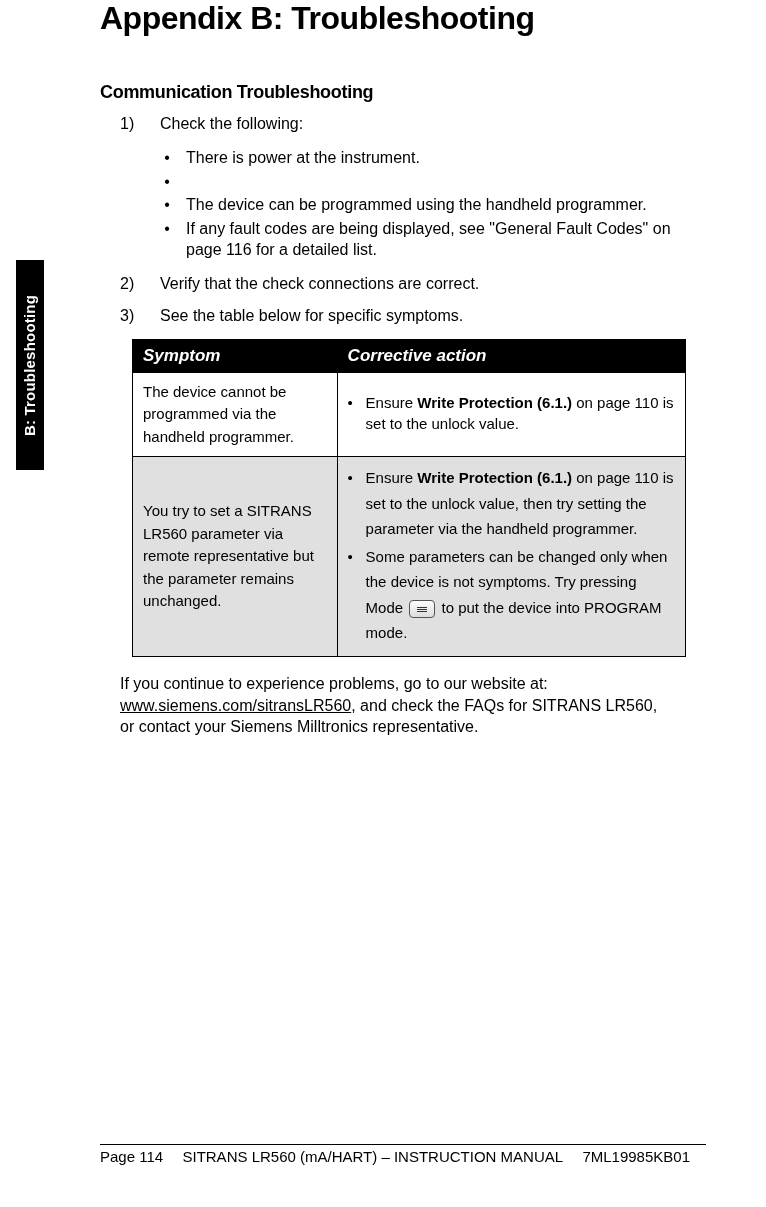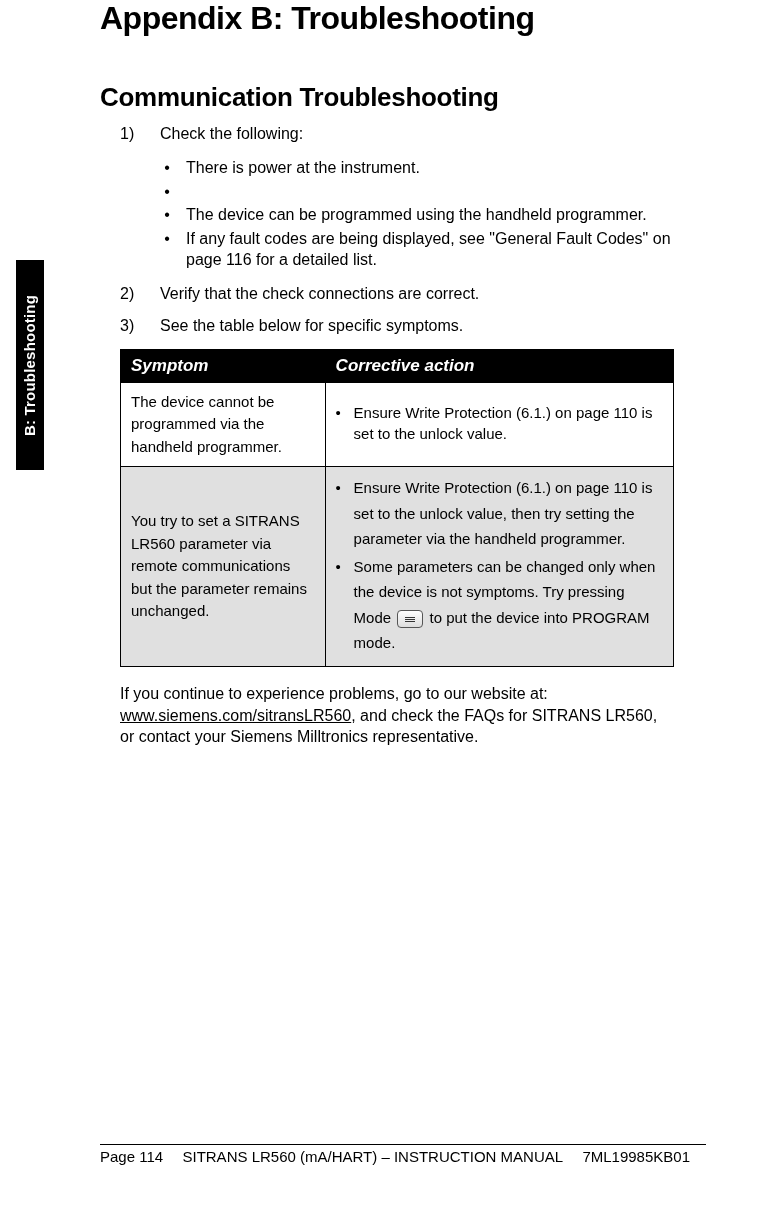--- a/index.html
+++ b/index.html
@@ -40,21 +40,21 @@
       font-family: "Arial Narrow", Arial, sans-serif;
       font-stretch: condensed;
       font-size: 32px;
       font-weight: bold;
       letter-spacing: -0.5px;
       margin-bottom: 45px;
     }
     h2.section-title {
       font-family: "Arial Narrow", Arial, sans-serif;
       font-stretch: condensed;
-      font-size: 26px;
+      font-size: 18px;
       font-weight: bold;
       letter-spacing: -0.3px;
       margin-bottom: 12px;
     }
     .content { margin-left: 20px; }
     .ol-item {
       display: flex;
       gap: 18px;
       font-size: 16px;
       margin-bottom: 14px;
@@ -73,20 +73,21 @@
       margin-bottom: 2px;
     }
     .bullet { min-width: 10px; text-align: center; }
     table.symptom-table {
       border-collapse: collapse;
       width: 100%;
       margin-top: 6px;
       margin-bottom: 16px;
       font-family: "Arial Narrow", Arial, sans-serif;
       font-stretch: condensed;
+      margin-left: 12px;
     }
     table.symptom-table th {
       background: #000;
       color: #fff;
       font-style: italic;
       font-weight: bold;
       text-align: left;
       padding: 6px 10px;
       font-size: 17px;
       border: 1px solid #000;
@@ -95,21 +96,21 @@
       border: 1px solid #000;
       padding: 8px 10px;
       font-size: 15px;
       vertical-align: middle;
       line-height: 1.5;
     }
     tr.row-alt td { background: #e0e0e0; }
     .cell-ul { list-style: none; }
     .cell-li { display: flex; gap: 10px; margin-bottom: 2px; line-height:1.7; }
     .cell-li .b { min-width: 8px; }
-    .cell-li strong { font-weight: normal; }
+    .cell-li strong { font-weight: bold; }
     .mode-btn {
       display: inline-flex;
       align-items: center;
       justify-content: center;
       width: 26px;
       height: 18px;
       border: 1px solid #555;
       border-radius: 4px;
       background: linear-gradient(#fdfdfd, #ddd);
       vertical-align: middle;
@@ -215,21 +216,21 @@
               <div class="cell-li" style="line-height:1.35;">
                 <span class="b">•</span>
                 <span>
                   <span>Ensure </span><strong>Write Protection (6.1.)</strong><span> on page 110 is set to the unlock value.</span>
                 </span>
               </div>
             </div>
           </td>
         </tr>
         <tr class="row-alt">
-          <td>You try to set a SITRANS LR560 parameter via remote communications but the parameter remains unchanged.</td>
+          <td>You try to set a SITRANS LR560 parameter via remote representative but the parameter remains unchanged.</td>
           <td>
             <div class="cell-ul">
               <div class="cell-li">
                 <span class="b">•</span>
                 <span>
                   <span>Ensure </span><strong>Write Protection (6.1.)</strong><span> on page 110 is set to the unlock value, then try setting the parameter via the handheld programmer.</span>
                 </span>
               </div>
               <div class="cell-li">
                 <span class="b">•</span>

